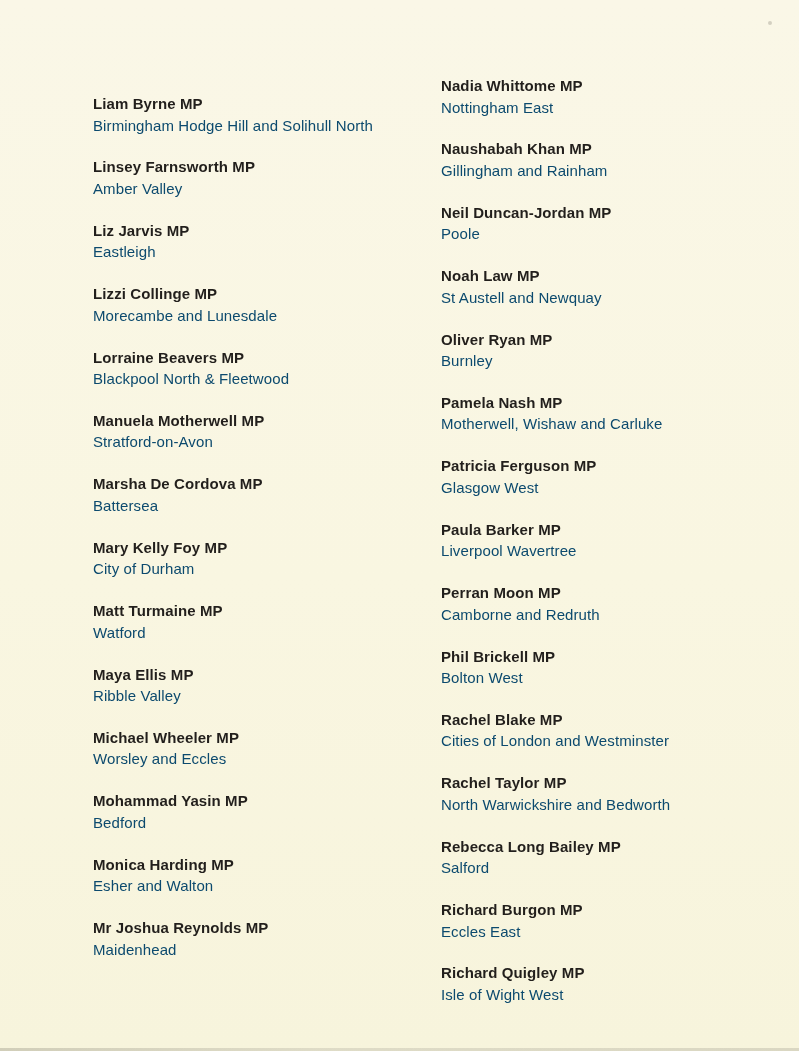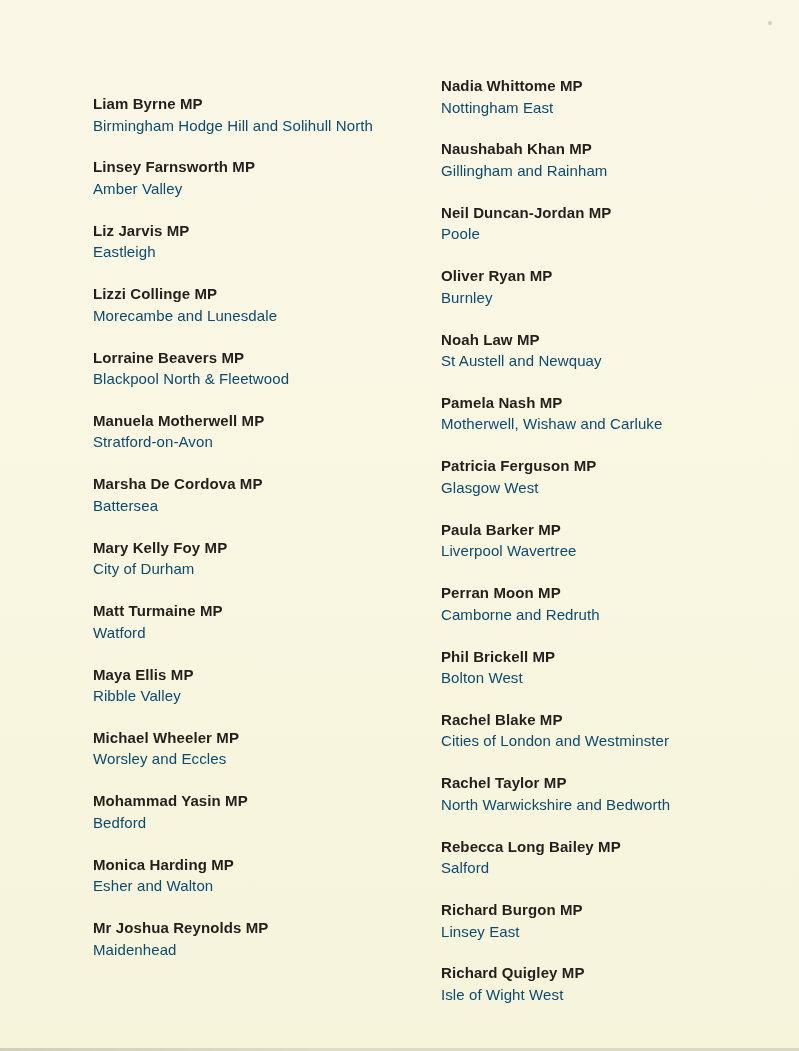--- a/index.html
+++ b/index.html
@@ -127,26 +127,26 @@
   </div>
   <div class="entry">
     <div class="mp-name">Naushabah Khan MP</div>
     <div class="mp-constituency">Gillingham and Rainham</div>
   </div>
   <div class="entry">
     <div class="mp-name">Neil Duncan-Jordan MP</div>
     <div class="mp-constituency">Poole</div>
   </div>
   <div class="entry">
+    <div class="mp-name">Noah Law MP</div>
+    <div class="mp-constituency">St Austell and Newquay</div>
+  </div>
+  <div class="entry">
     <div class="mp-name">Oliver Ryan MP</div>
     <div class="mp-constituency">Burnley</div>
-  </div>
-  <div class="entry">
-    <div class="mp-name">Noah Law MP</div>
-    <div class="mp-constituency">St Austell and Newquay</div>
   </div>
   <div class="entry">
     <div class="mp-name">Pamela Nash MP</div>
     <div class="mp-constituency">Motherwell, Wishaw and Carluke</div>
   </div>
   <div class="entry">
     <div class="mp-name">Patricia Ferguson MP</div>
     <div class="mp-constituency">Glasgow West</div>
   </div>
   <div class="entry">
@@ -168,21 +168,21 @@
   <div class="entry">
     <div class="mp-name">Rachel Taylor MP</div>
     <div class="mp-constituency">North Warwickshire and Bedworth</div>
   </div>
   <div class="entry">
     <div class="mp-name">Rebecca Long Bailey MP</div>
     <div class="mp-constituency">Salford</div>
   </div>
   <div class="entry">
     <div class="mp-name">Richard Burgon MP</div>
-    <div class="mp-constituency">Linsey East</div>
+    <div class="mp-constituency">Eccles East</div>
   </div>
   <div class="entry">
     <div class="mp-name">Richard Quigley MP</div>
     <div class="mp-constituency">Isle of Wight West</div>
   </div>
 </div>
 
 <div class="scan-speck"></div>
 <div class="scan-bottom-edge"></div>
 

